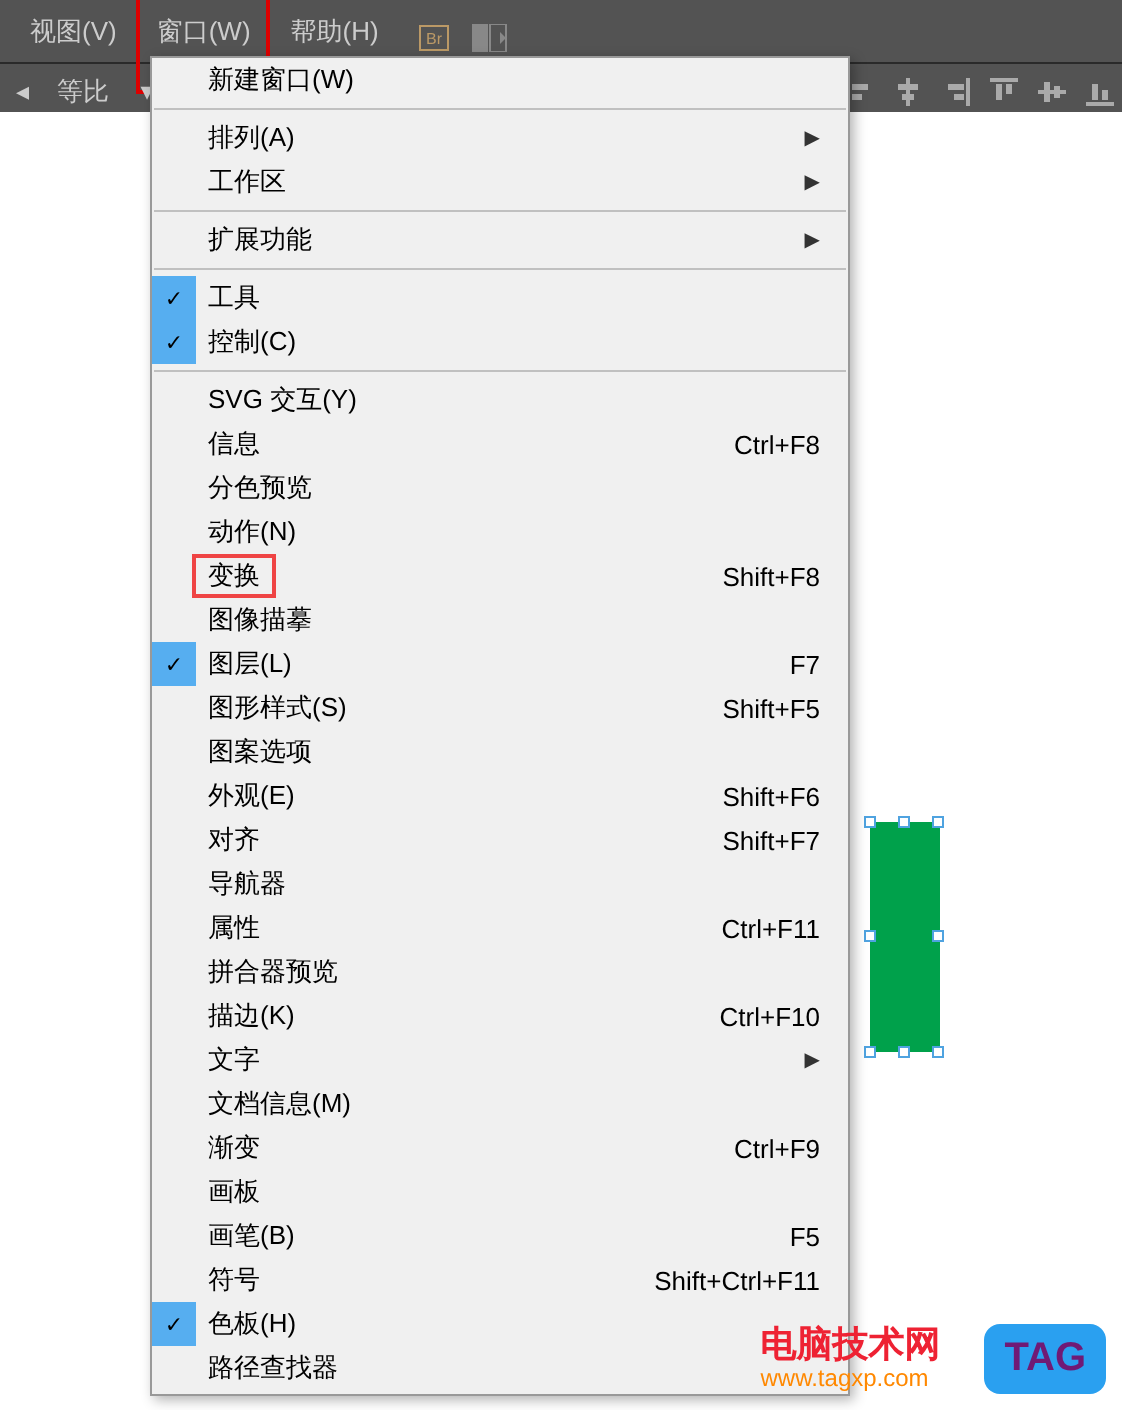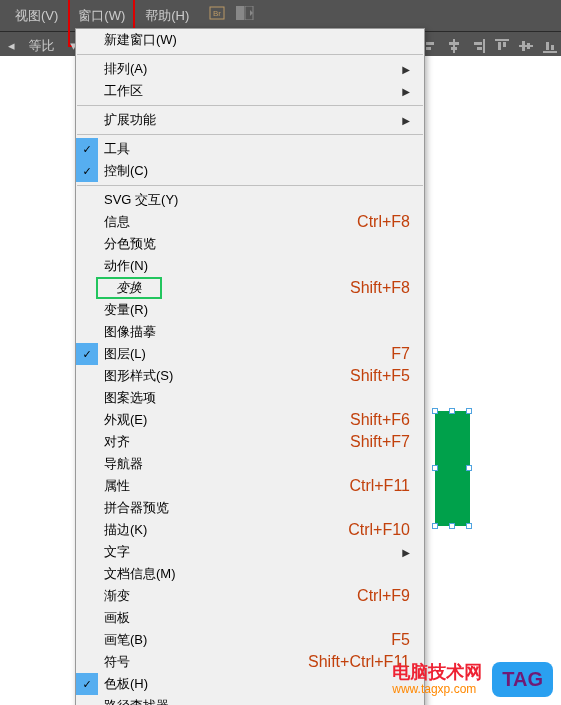--- a/index.html
+++ b/index.html
@@ -27,21 +27,21 @@
     }
     .menubar-item.highlighted {
       border: 2px solid #d00;
       padding: 20px 8px;
     }
     .menubar-icon {
       width: 20px;
       height: 20px;
       margin-left: 8px;
       display: flex;
-      align-items: flex-start;
+      align-items: flex-end;
       justify-content: center;
       color: #aaa;
     }
     .toolbar {
       background: #535353;
       height: 28px;
       display: flex;
       align-items: center;
       padding-left: 2px;
       gap: 2px;
@@ -107,57 +107,56 @@
     .menu-item {
       display: flex;
       align-items: center;
       height: 22px;
       padding: 0 14px 0 28px;
       font-size: 13px;
       color: #000;
       position: relative;
     }
     .menu-label { flex: 1; white-space: nowrap; }
-    .menu-shortcut { color: #c2410c; margin-left: 10px; font-size: 16px; white-space: nowrap; }
+    .menu-shortcut { color: #000000; margin-left: 10px; font-size: 13px; white-space: nowrap; }
     .menu-arrow { margin-left: 10px; font-size: 10px; color: #333; }
     .menu-sep {
       height: 1px;
       background: #c0c0c0;
       margin: 3px 1px;
     }
     .menu-check {
       position: absolute;
       left: 0;
       top: 0;
       width: 22px;
       height: 22px;
       background: #56aef0;
       display: flex;
       align-items: center;
       justify-content: center;
       color: #000;
       font-size: 11px;
     }
     .menu-item.red-box .menu-label {
-      border: 2px solid #22c55e;
-      padding: 0 18px;
+      border: 2px solid #ef4444;
+      padding: 0 6px;
       margin-left: -8px;
       display: inline-block;
       flex: 0 0 auto;
-      font-style: italic;
     }
     .menu-item.red-box .spacer { flex:1; }
     .watermark {
       position: absolute;
       right: 8px;
       bottom: 8px;
       z-index: 200;
       display: flex;
       align-items: center;
-      gap: 10px;
+      gap: 22px;
     }
     .wm-text {
       color: #e23;
       font-size: 18px;
       font-weight: bold;
       line-height: 1.1;
       text-align: right;
     }
     .wm-url { color: #f80; font-size: 12px; }
     .wm-tag {
@@ -293,23 +292,20 @@
     </div>
   <div class="menu-item">
       <span class="menu-label">动作(N)</span>
     </div>
   <div class="menu-item red-box">
       <span class="menu-label">变换</span>
       <span class="spacer"></span>
       <span class="menu-shortcut">Shift+F8</span>
     </div>
   <div class="menu-item">
-      <span class="menu-label">变量(R)</span>
-    </div>
-  <div class="menu-item">
       <span class="menu-label">图像描摹</span>
     </div>
   <div class="menu-item">
       <span class="menu-check">✓</span>
       <span class="menu-label">图层(L)</span>
       <span class="menu-shortcut">F7</span>
     </div>
   <div class="menu-item">
       <span class="menu-label">图形样式(S)</span>
       <span class="menu-shortcut">Shift+F5</span>

